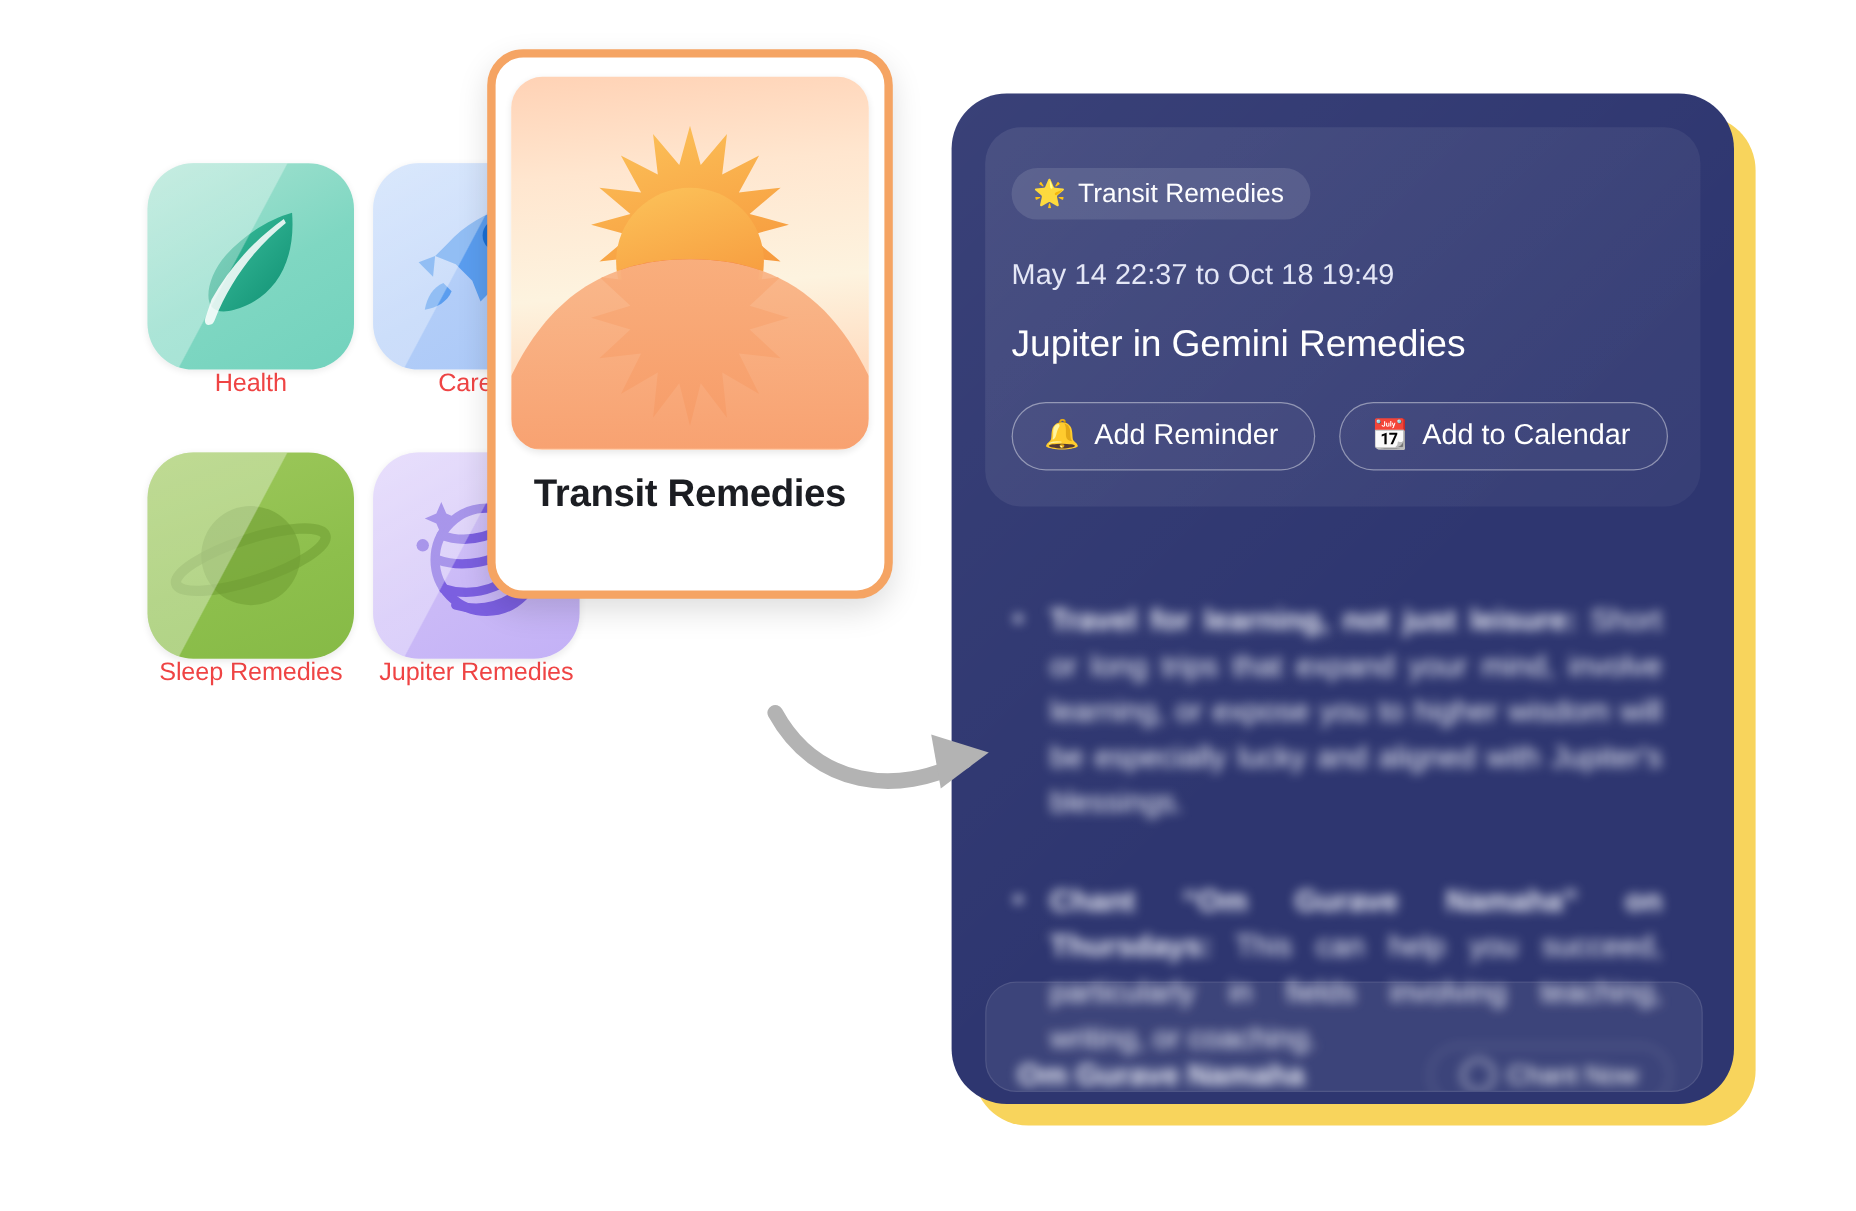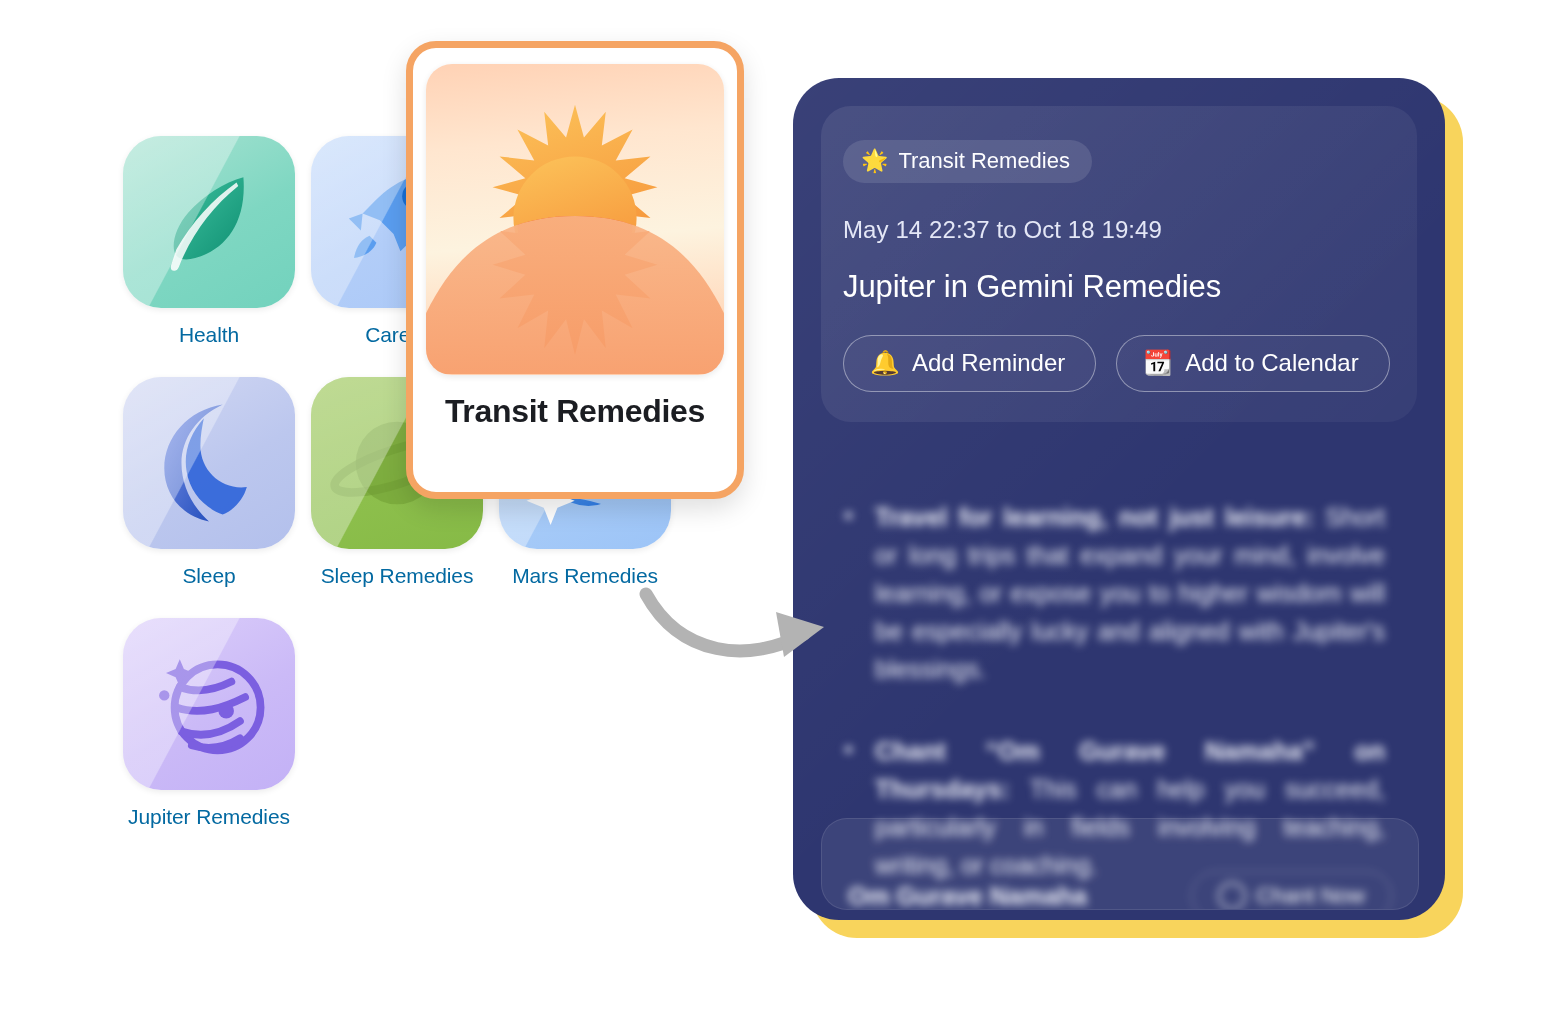--- a/index.html
+++ b/index.html
@@ -32,23 +32,22 @@
     overflow:hidden;
     box-shadow:0 2px 6px rgba(0,0,0,.08);
   }
   .app-tile .sheen{
     position:absolute;inset:0;
     background:linear-gradient(118deg,rgba(255,255,255,.34) 0%,rgba(255,255,255,.34) 44%,rgba(255,255,255,0) 44.5%);
     pointer-events:none;
   }
   .app-tile svg{position:absolute;inset:0;width:100%;height:100%;}
   .app-label{
-    margin-top:15px;
     font-size:21px;
-    color:#0369a1;
+    color:#ef4444;
     letter-spacing:-0.1px;
     white-space:nowrap;
   }
 
   
   .t-health {background:linear-gradient(150deg,#a9e3d2 0%,#7fd7c2 55%,#72d2bd 100%);}
   .t-career {background:linear-gradient(150deg,#c7dcfb 0%,#b2cdf8 55%,#aac8f7 100%);}
   .t-sleep  {background:linear-gradient(150deg,#d2d8f3 0%,#bcc7ee 55%,#b3c0ec 100%);}
   .t-bytag  {background:linear-gradient(150deg,#ffe08a 0%,#ffd35f 55%,#ffcf55 100%);}
   .t-saturn {background:linear-gradient(160deg,#9ec85c 0%,#8dbf4c 60%,#86ba46 100%);}
@@ -262,72 +261,33 @@
     <div class="app-tile" style="background:linear-gradient(175deg,#ffd2b5,#ffe6cf 40%,#ffc9a6)">
       <svg viewBox="0 0 100 100">
         <circle cx="50" cy="47" r="20" fill="#f7b24b"></circle>
         <path d="M50 18l4 10-4 10-4-10zM50 76l4 10-4 10-4-10zM21 47l-10 4 10 4 10-4zM79 47l10 4-10 4-10-4z" fill="#f79a3a"></path>
       </svg>
       <div class="sheen"></div>
     </div>
     <div class="app-label">Transit Remedies</div>
   </div>
 
-  <div class="grid-cell">
-    <div class="app-tile t-sleep">
-      <svg viewBox="0 0 100 100">
-        <defs>
-            <linearGradient id="gm" x1="0" y1="0" x2="1" y2="1">
-          <stop offset="0" stop-color="#7b93e8"></stop>
-              <stop offset="1" stop-color="#1b47b8"></stop>
-        </linearGradient>
-          </defs>
-        <path d="M58 16c-20 3-34 19-34 37 0 16 11 28 26 31-10-9-16-21-16-34 0-14 9-27 24-34z" fill="url(#gm)"></path>
-        <path d="M47 24c-8 9-12 20-10 31 2 12 10 21 21 25 7-3 12-9 14-16-14 2-27-9-27-24 0-6 1-11 2-16z" fill="#2e63d8" opacity=".9"></path>
-      </svg>
-      <div class="sheen"></div>
-    </div>
-    <div class="app-label">Sleep</div>
-  </div>
 
 
   <div class="grid-cell">
     <div class="app-tile t-saturn">
       <svg viewBox="0 0 100 100">
         <circle cx="50" cy="50" r="24" fill="#6f9c33" opacity=".55"></circle>
         <ellipse cx="50" cy="52" rx="38" ry="10" fill="none" stroke="#6f9c33" stroke-width="5" opacity=".55" transform="rotate(-18 50 52)"></ellipse>
       </svg>
       <div class="sheen"></div>
     </div>
     <div class="app-label">Sleep Remedies</div>
   </div>
 
-  <div class="grid-cell">
-    <div class="app-tile t-mars">
-      <svg viewBox="0 0 100 100">
-        <defs>
-            <clipPath id="cm">
-              <circle cx="52" cy="50" r="25"></circle>
-            </clipPath>
-        <linearGradient id="gmars" x1="0" y1="0" x2="1" y2="1">
-          <stop offset="0" stop-color="#4b94f0"></stop>
-              <stop offset="1" stop-color="#1f6fe0"></stop>
-        </linearGradient>
-          </defs>
-        <g clip-path="url(#cm)">
-          <path d="M20 38c14-7 28-4 44 2l16 3v8c-18-4-33-9-48-4z" fill="url(#gmars)"></path>
-          <path d="M18 54c16-6 30-2 46 3l18 3v9c-20-5-36-10-52-5z" fill="url(#gmars)"></path>
-          <path d="M24 72c14-4 28-1 42 4v6H24z" fill="url(#gmars)"></path>
-        </g>
-        <path d="M30 58l4 10 10 4-10 4-4 10-4-10-10-4 10-4z" fill="#ffffff"></path>
-      </svg>
-      <div class="sheen"></div>
-    </div>
-    <div class="app-label">Mars Remedies</div>
-  </div>
 
   <div class="grid-cell">
     <div class="app-tile t-jupiter">
       <svg viewBox="0 0 100 100">
         <circle cx="55" cy="52" r="25" fill="none" stroke="#7b5fe0" stroke-width="4.5"></circle>
         <path d="M33 40c10 4 20 2 30-3M31 52c14 5 28 0 40-6M34 66c12 4 24 1 34-6M40 74c10 3 20 1 28-4" stroke="#7b5fe0" stroke-width="4.5" fill="none" stroke-linecap="round"></path>
         <circle cx="60" cy="54" r="4.5" fill="#7b5fe0"></circle>
         <path d="M33 24l2.4 5.6 5.6 2.4-5.6 2.4L33 40l-2.4-5.6L25 32l5.6-2.4z" fill="#7b5fe0"></path>
         <circle cx="24" cy="45" r="3" fill="#7b5fe0"></circle>
       </svg>

